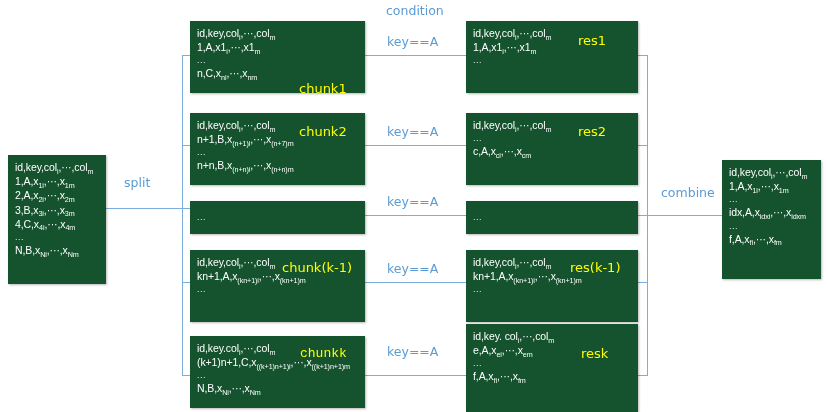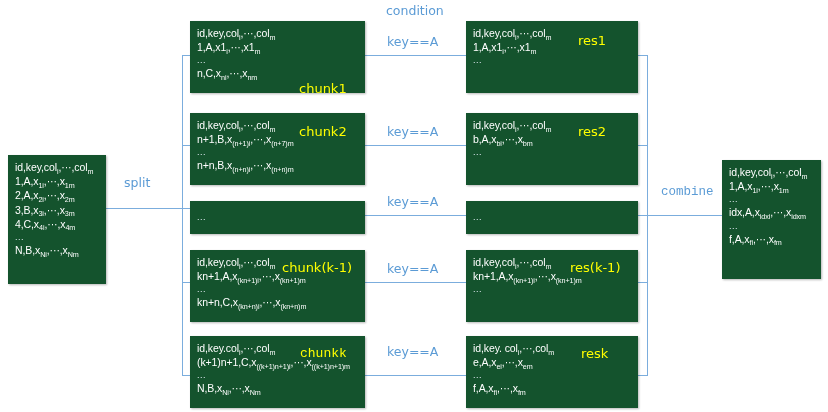--- a/index.html
+++ b/index.html
@@ -106,21 +106,21 @@
   <div class="ln h" style="left:638px; top:55px;  width:10px;"></div>
   <div class="ln h" style="left:638px; top:145px; width:10px;"></div>
   <div class="ln h" style="left:638px; top:215px; width:10px;"></div>
   <div class="ln h" style="left:638px; top:282px; width:10px;"></div>
   <div class="ln h" style="left:638px; top:375px; width:10px;"></div>
   <div class="ln v" style="left:647px; top:55px; height:320px;"></div>
   <div class="ln h" style="left:647px; top:215px; width:75px;"></div>
 
   <div class="label" style="left:386px; top:3px;">condition</div>
   <div class="label" style="left:124px; top:175px;">split</div>
-  <div class="label" style="left:661px; top:185px;font-family:Liberation Mono, monospace;">combine</div>
+  <div class="label" style="left:661px; top:185px;">combine</div>
 
   <div class="label" style="left:387px; top:34px;">key==A</div>
   <div class="label" style="left:387px; top:124px;">key==A</div>
   <div class="label" style="left:387px; top:194px;">key==A</div>
   <div class="label" style="left:387px; top:261px;">key==A</div>
   <div class="label" style="left:387px; top:344px;">key==A</div>
 
   <div class="box" style="left:8px; top:155px; width:98px; height:129px;">
     <div class="lines">
         <div class="row">id,key,col<sub>i</sub>,···,col<sub>m</sub></div>
@@ -157,21 +157,20 @@
     <div class="lines" style="top:10px;">
         <div class="row dots">...</div>
       </div>
   </div>
 
   <div class="box" style="left:190px; top:250px; width:175px; height:72px;">
     <div class="lines">
         <div class="row">id,key,col<sub>i</sub>,···,col<sub>m</sub></div>
         <div class="row">kn+1,A,x<sub>(kn+1)i</sub>,···,x<sub>(kn+1)m</sub></div>
         <div class="row dots">...</div>
-        <div class="row">kn+n,C,x<sub>(kn+n)i</sub>,···,x<sub>(kn+n)m</sub></div>
       </div>
   </div>
   <div class="tag" style="left:282px; top:260px;">chunk(k-1)</div>
 
   <div class="box" style="left:190px; top:336px; width:175px; height:72px;">
     <div class="lines">
         <div class="row">id,key.col<sub>i</sub>,···,col<sub>m</sub></div>
         <div class="row">(k+1)n+1,C,x<sub>((k+1)n+1)i</sub>,···,x<sub>((k+1)n+1)m</sub></div>
         <div class="row dots">...</div>
         <div class="row">N,B,x<sub>Ni</sub>,···,x<sub>Nm</sub></div>
@@ -184,42 +183,42 @@
         <div class="row">id,key,col<sub>i</sub>,···,col<sub>m</sub></div>
         <div class="row">1,A,x1<sub>i</sub>,···,x1<sub>m</sub></div>
         <div class="row dots">...</div>
       </div>
   </div>
   <div class="tag" style="left:578px; top:33px;">res1</div>
 
   <div class="box" style="left:466px; top:113px; width:172px; height:72px;">
     <div class="lines">
         <div class="row">id,key,col<sub>i</sub>,···,col<sub>m</sub></div>
-        <div class="row">b,A,x<sub>bi</sub>,···,x<sub>bm</sub></div>
-        <div class="row dots">...</div>
+        <div class="row dots">...</div>
+        <div class="row">c,A,x<sub>ci</sub>,···,x<sub>cm</sub></div>
       </div>
   </div>
   <div class="tag" style="left:578px; top:124px;">res2</div>
 
   <div class="box" style="left:466px; top:201px; width:172px; height:33px;">
     <div class="lines" style="top:10px;">
         <div class="row dots">...</div>
       </div>
   </div>
 
   <div class="box" style="left:466px; top:250px; width:172px; height:72px;">
     <div class="lines">
         <div class="row">id,key,col<sub>i</sub>,···,col<sub>m</sub></div>
         <div class="row">kn+1,A,x<sub>(kn+1)i</sub>,···,x<sub>(kn+1)m</sub></div>
         <div class="row dots">...</div>
       </div>
   </div>
   <div class="tag" style="left:570px; top:260px;">res(k-1)</div>
 
-  <div class="box" style="left:466px; top:336px; width:172px; height:72px;">
+  <div class="box" style="left:466px; top:324px; width:172px; height:88px;">
     <div class="lines">
         <div class="row">id,key. col<sub>i</sub>,···,col<sub>m</sub></div>
         <div class="row">e,A,x<sub>ei</sub>,···,x<sub>em</sub></div>
         <div class="row dots">...</div>
         <div class="row">f,A,x<sub>fi</sub>,···,x<sub>fm</sub></div>
       </div>
   </div>
   <div class="tag" style="left:581px; top:346px;">resk</div>
 
   <div class="box" style="left:722px; top:160px; width:99px; height:119px;">

